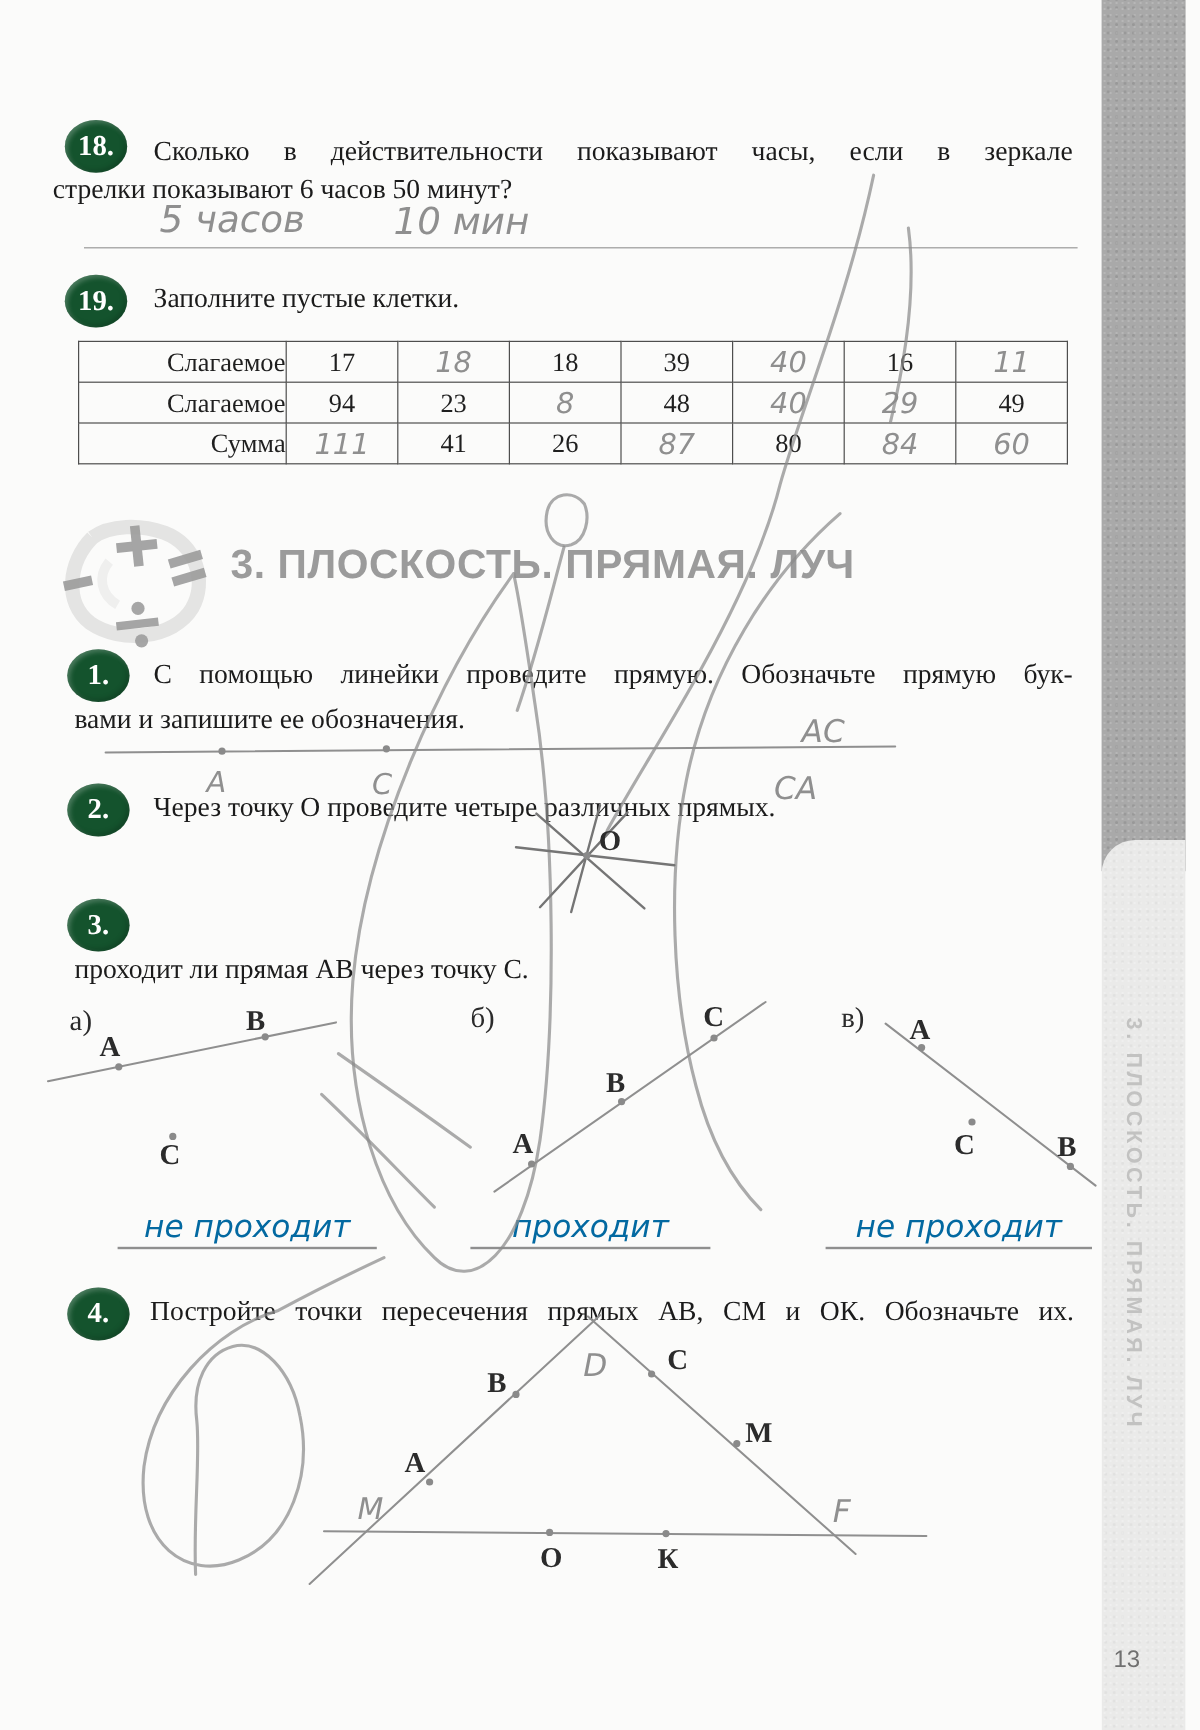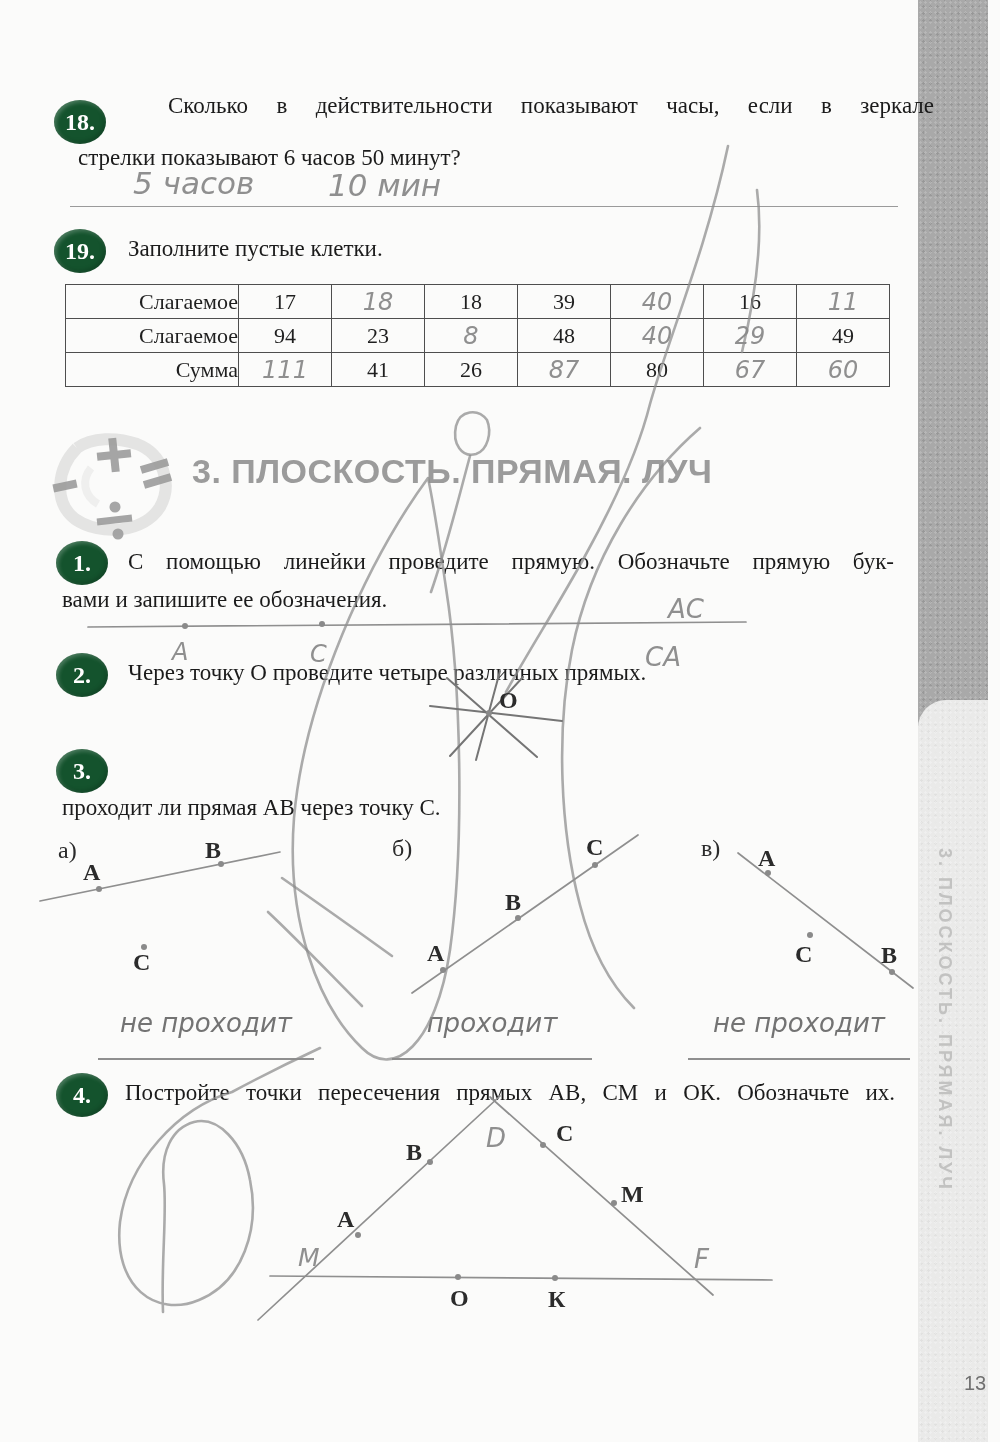--- a/index.html
+++ b/index.html
@@ -13,41 +13,41 @@
                      radial-gradient(rgba(0,0,0,.10) 1px,transparent 1.3px);
     background-size:5px 5px,7px 7px;background-position:0 0,2px 3px;}
   .side-light{position:absolute;left:918px;top:700px;width:70px;height:742px;background:#eaeae9;
     border-top-left-radius:28px;
     background-image:radial-gradient(rgba(255,255,255,.25) 1px,transparent 1.3px),
                      radial-gradient(rgba(0,0,0,.04) 1px,transparent 1.3px);
     background-size:5px 5px,7px 7px;}
   .vtitle{position:absolute;left:934px;top:848px;writing-mode:vertical-rl;
     font-family:"Liberation Sans",sans-serif;font-weight:700;font-size:18px;
     letter-spacing:3px;color:#c2c2c1;white-space:nowrap;}
-  .pagenum{position:absolute;left:950px;top:1372px;width:50px;text-align:center;
+  .pagenum{position:absolute;left:914px;top:1372px;width:50px;text-align:center;
     font-family:"Liberation Sans",sans-serif;font-size:20px;color:#707070;}
 
   
   .badge{position:absolute;width:52px;height:44px;border-radius:50%;background:#14532d;
     box-shadow:inset -2px -2px 4px rgba(0,0,0,.18),inset 2px 2px 4px rgba(255,255,255,.25);
     color:#fff;font-family:"Liberation Serif",serif;font-weight:700;font-size:24px;
     display:flex;align-items:center;justify-content:center;}
 
   
   .tline{position:absolute;font-size:23px;color:#1b1b1b;white-space:nowrap;}
   .jline{white-space:normal;text-align:justify;text-align-last:justify;-moz-text-align-last:justify;}
   .sec-title{position:absolute;left:192px;top:452px;font-family:"Liberation Sans",sans-serif;
     font-weight:700;font-size:34px;letter-spacing:.5px;color:#9b9b9b;white-space:nowrap;}
 
   
   .hw-big{position:absolute;font-family:"DejaVu Sans",sans-serif;font-style:italic;
     font-size:31px;color:#8f8f8f;white-space:nowrap;}
   .rule18{position:absolute;left:70px;top:206px;width:828px;border-top:1.6px solid #9a9a9a;}
   .ans{position:absolute;border-bottom:2px solid #8f8f8f;font-family:"DejaVu Sans",sans-serif;
-    font-style:italic;font-size:26px;color:#737373;text-align:center;padding-bottom:20px;white-space:nowrap;}
+    font-style:italic;font-size:26px;color:#0369a1;text-align:center;padding-bottom:1px;white-space:nowrap;}
 
   
   .sum-table{position:absolute;left:65px;top:284px;border-collapse:collapse;table-layout:fixed;width:825px;}
   .sum-table td{border:1.7px solid #4e4e4e;height:33px;text-align:center;
     font-family:"Liberation Serif",serif;font-size:22px;color:#1f1f1f;padding:0;}
   .sum-table td.lbl{width:160px;text-align:right;padding-left:12px;}
   .sum-table td.hw{font-family:"DejaVu Sans",sans-serif;font-style:italic;font-size:24px;color:#8f8f8f;}
 
   
   .overlay{position:absolute;left:0;top:0;pointer-events:none;}
@@ -65,22 +65,22 @@
 <body>
 
 <div id="page">
 
   <div class="side-dark"></div>
   <div class="side-light"></div>
   <div class="vtitle">3. ПЛОСКОСТЬ. ПРЯМАЯ. ЛУЧ</div>
   <div class="pagenum">13</div>
 
   <div class="badge" style="left:54px;top:100px;">18.</div>
-  <div class="tline jline" style="left:128px;top:93px;width:766px;margin-left:40px;">Сколько в действительности показывают часы, если в зеркале</div>
-  <div class="tline" style="left:78px;top:145px;">стрелки показывают 6 часов 50 минут?</div>
+  <div class="tline jline" style="left:128px;top:113px;width:766px;">Сколько в действительности показывают часы, если в зеркале</div>
+  <div class="tline" style="left:44px;top:145px;">стрелки показывают 6 часов 50 минут?</div>
   <div class="hw-big" style="left:133px;top:165px;text-align:center;">5 часов</div>
   <div class="hw-big" style="left:328px;top:167px;">10 мин</div>
   <div class="rule18"></div>
 
   <div class="badge" style="left:54px;top:229px;">19.</div>
   <div class="tline" style="left:128px;top:236px;">Заполните пустые клетки.</div>
 
   <table class="sum-table">
     <tbody>
         <tr>
@@ -103,21 +103,21 @@
       <td class="hw">29</td>
       <td class="print">49</td>
     </tr>
     <tr>
       <td class="lbl">Сумма</td>
       <td class="hw">111</td>
       <td class="print">41</td>
       <td class="print">26</td>
       <td class="hw">87</td>
       <td class="print">80</td>
-      <td class="hw">67</td>
+      <td class="hw">84</td>
       <td class="hw">60</td>
     </tr>
   </tbody>
     </table>
 
   <div class="deco">
     <svg width="132" height="118" viewBox="0 0 132 118">
       <path d="M32,22 C12,42 8,76 30,93 C56,111 100,106 115,81 C128,58 118,28 92,18 C72,11 47,11 32,22" fill="none" stroke="#e4e4e3" stroke-width="12"></path>
       <path d="M46,42 C36,54 39,70 53,78" fill="none" stroke="#efefee" stroke-width="8"></path>
       <g stroke="#9c9c9c" stroke-width="8" stroke-linecap="butt" opacity=".9">

